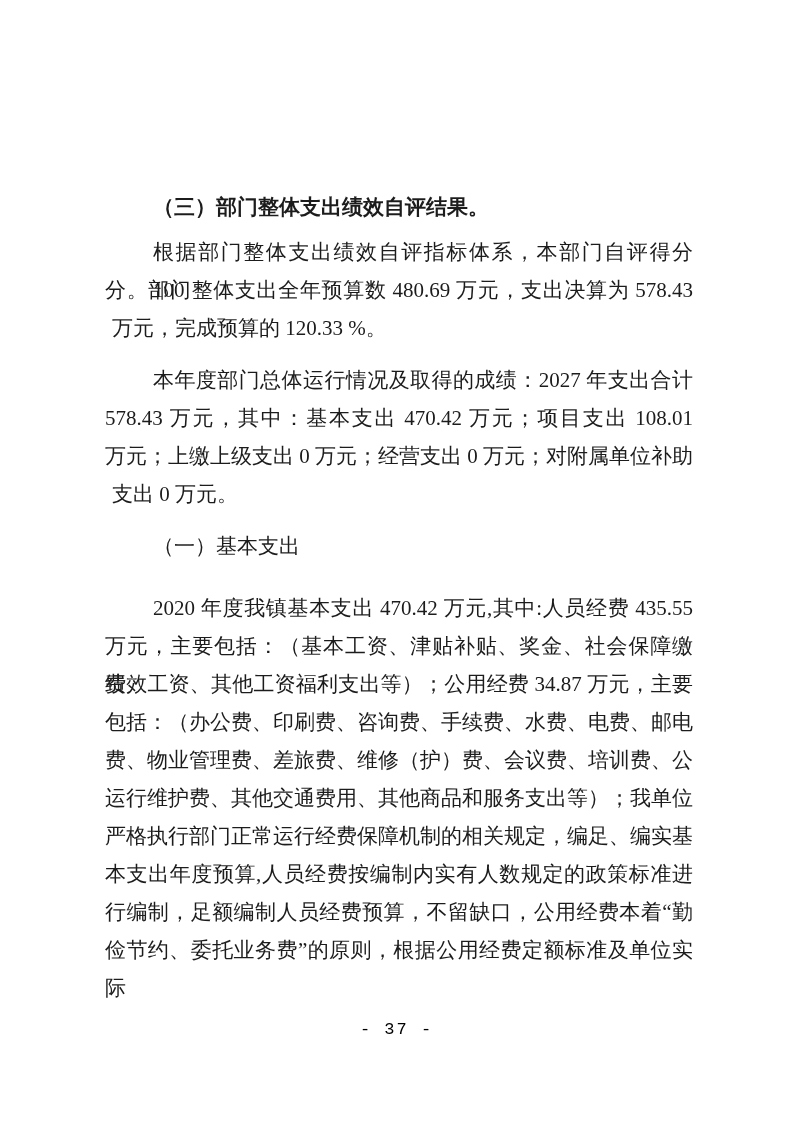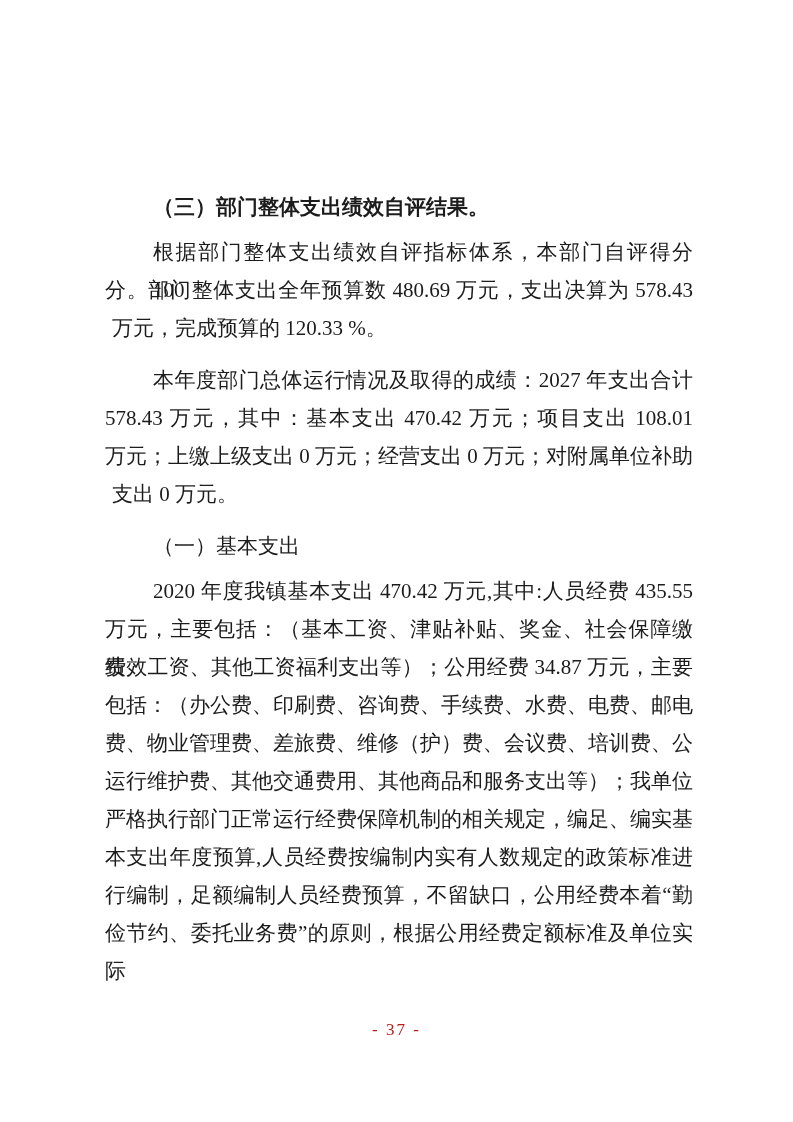--- a/index.html
+++ b/index.html
@@ -30,21 +30,21 @@
     line-height: 38px;
     padding-left: 48px;
     margin: 0 0 7px 0;
     font-size: 21px;
     white-space: nowrap;
   }
   .subheading {
     height: 38px;
     line-height: 38px;
     padding-left: 48px;
-    margin: 0 0 7px 0;
+    margin: 0 0 24px 0;
     white-space: nowrap;
     font-family: Liberation Serif, serif;
   }
   .para {
     margin: 0 0 14px 0;
   }
   .line {
     height: 38px;
     line-height: 38px;
     text-align: justify;
@@ -59,21 +59,22 @@
     margin-left: 7px;
   }
   .footer {
     position: absolute;
     left: 0;
     top: 1020px;
     width: 100%;
     text-align: center;
     font-size: 17px;
     letter-spacing: 2px;
-    color: #b91c1c;
+    color: #000000;
+    font-family: Liberation Mono, monospace;
   }
 </style>
 </head>
 <body>
 
 <div class="page">
   <div class="textblock">
 
     <h2 class="heading">（三）部门整体支出绩效自评结果。</h2>
 

